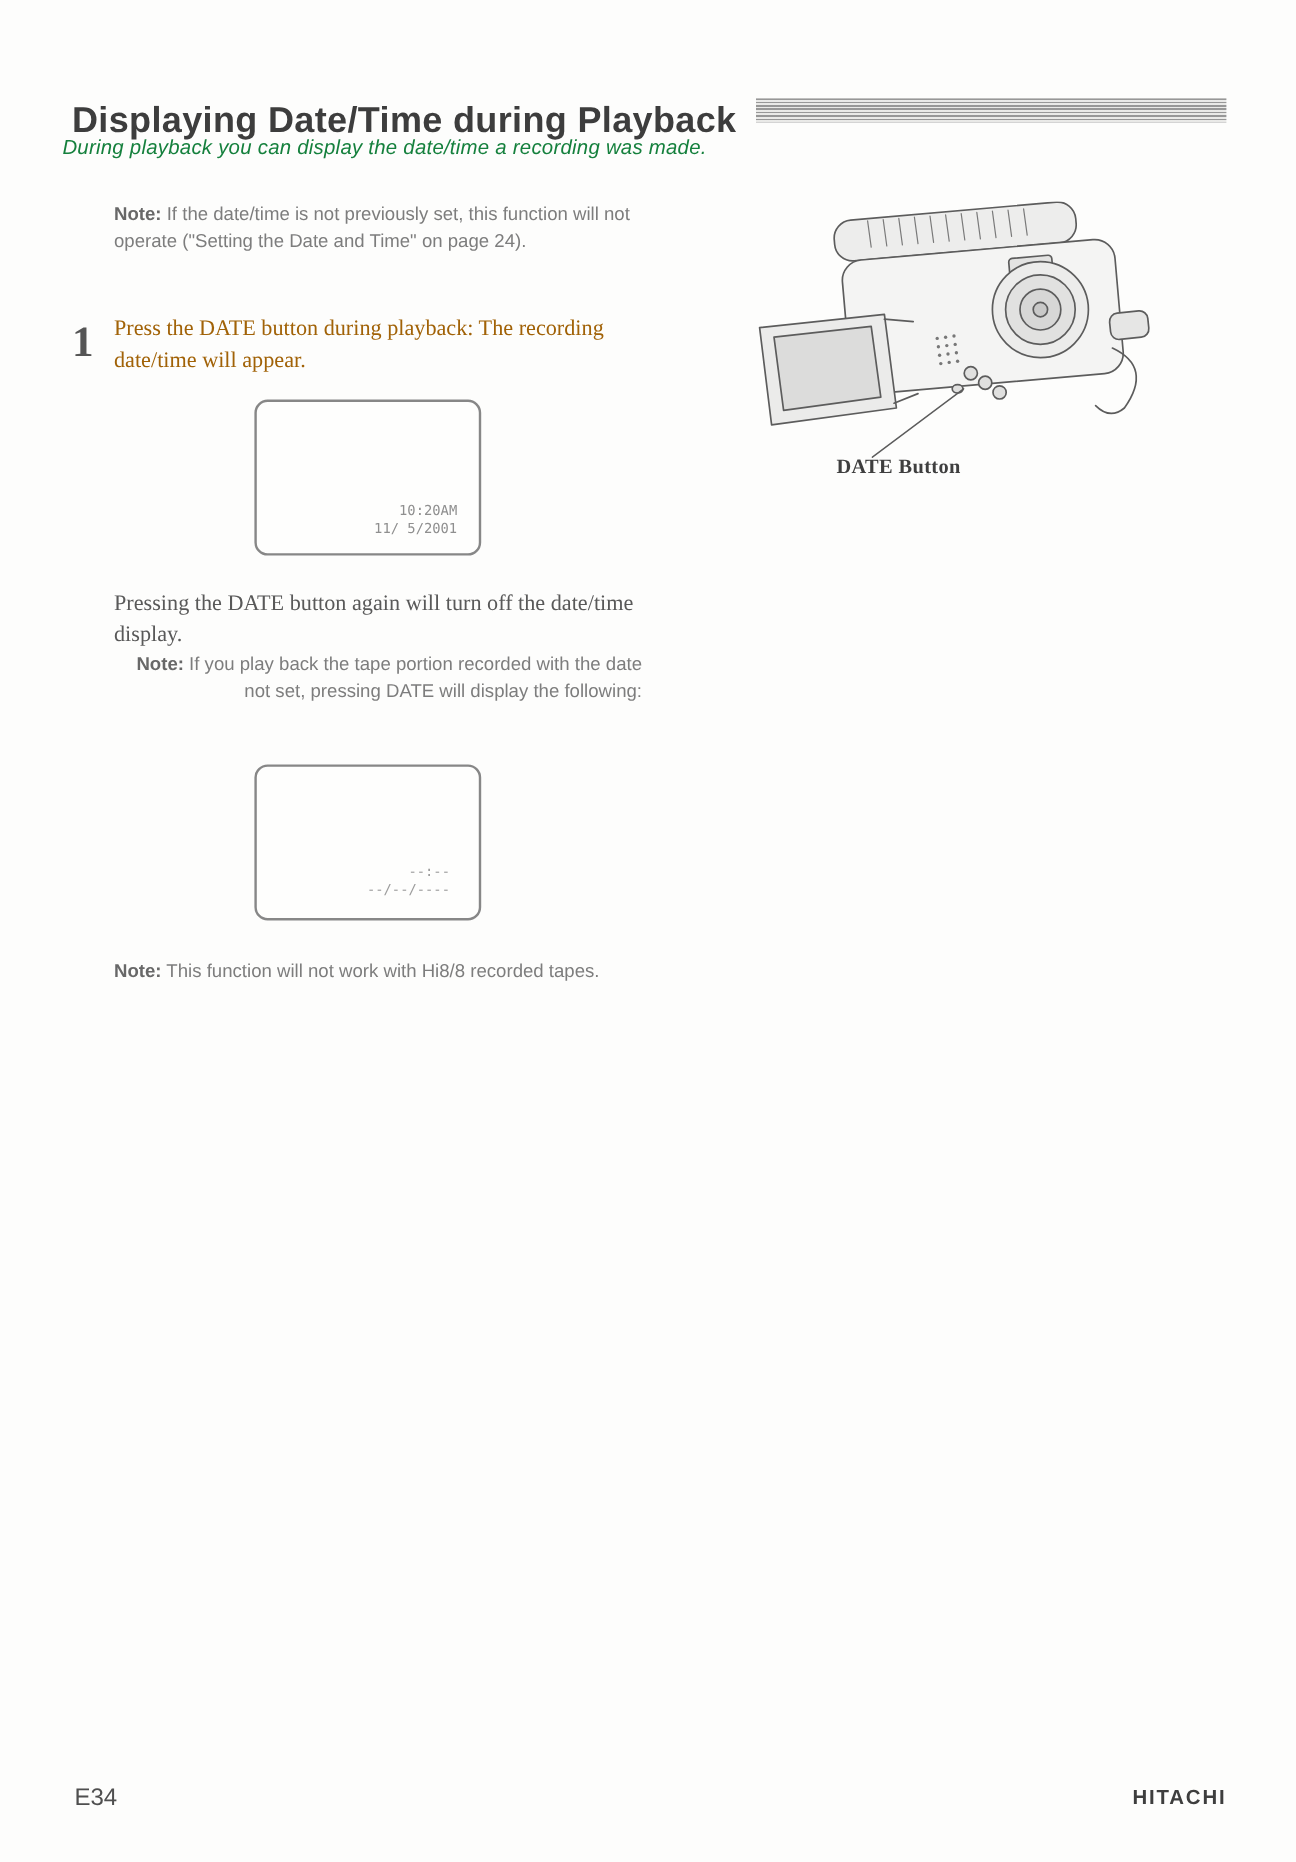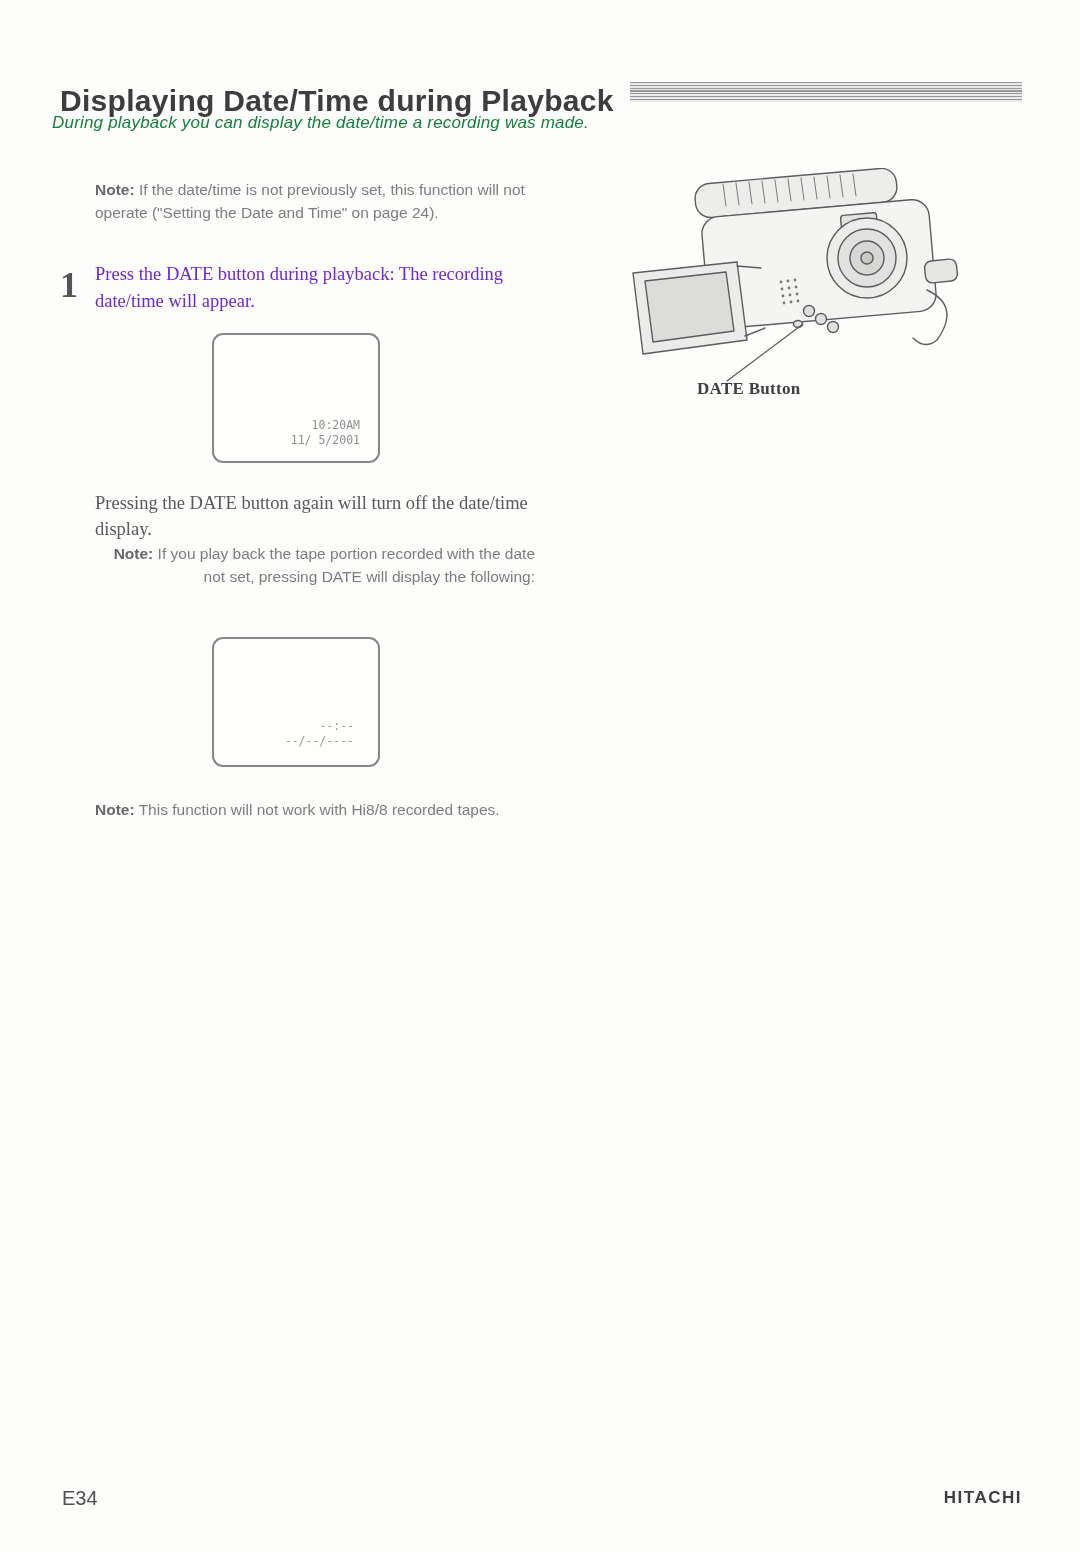--- a/index.html
+++ b/index.html
@@ -29,44 +29,44 @@
   }
   .subtitle {
     left:52px; top:113px; width:760px;
     font-style:italic; font-size:17px; color:#15803d;
     letter-spacing:0.2px;
   }
 
   
   .note { font-size:15.5px; color:#7d7d7d; line-height:1.46; }
   .note .note-label { font-weight:bold; color:#686868; }
-  .note1 { left:95px; top:179px; width:432px; }
+  .note1 { left:95px; top:168px; width:432px; }
   .note2 { left:95px; top:543px; width:440px;text-align:right; }
   .note3 { left:95px; top:799px; width:440px; }
 
   
   .step-num {
     left:60px; top:264px;
     font-family:"Liberation Serif", serif;
     font-size:36px; font-weight:bold; color:#555;
   }
   .step-text {
     left:95px; top:261px; width:470px;
     font-family:"Liberation Serif", serif;
-    font-size:18.5px; color:#6d28d9; line-height:1.45;
+    font-size:18.5px; color:#a16207; line-height:1.45;
   }
   .para-serif {
     left:95px; top:491px; width:470px;
     font-family:"Liberation Serif", serif;
     font-size:18.5px; color:#595959; line-height:1.4;
   }
 
   
   .screen {
-    width:168px; height:130px;
+    width:189px; height:130px;
     border:2px solid #878787;
     border-radius:11px;
     background:#fefefd;
   }
   .screen1 { left:212px; top:333px; }
   .screen2 { left:212px; top:637px; }
   .screen-text {
     position:absolute; right:18px; bottom:12px;
     font-family:"DejaVu Sans Mono", monospace;
     font-size:11.5px; line-height:1.35;

